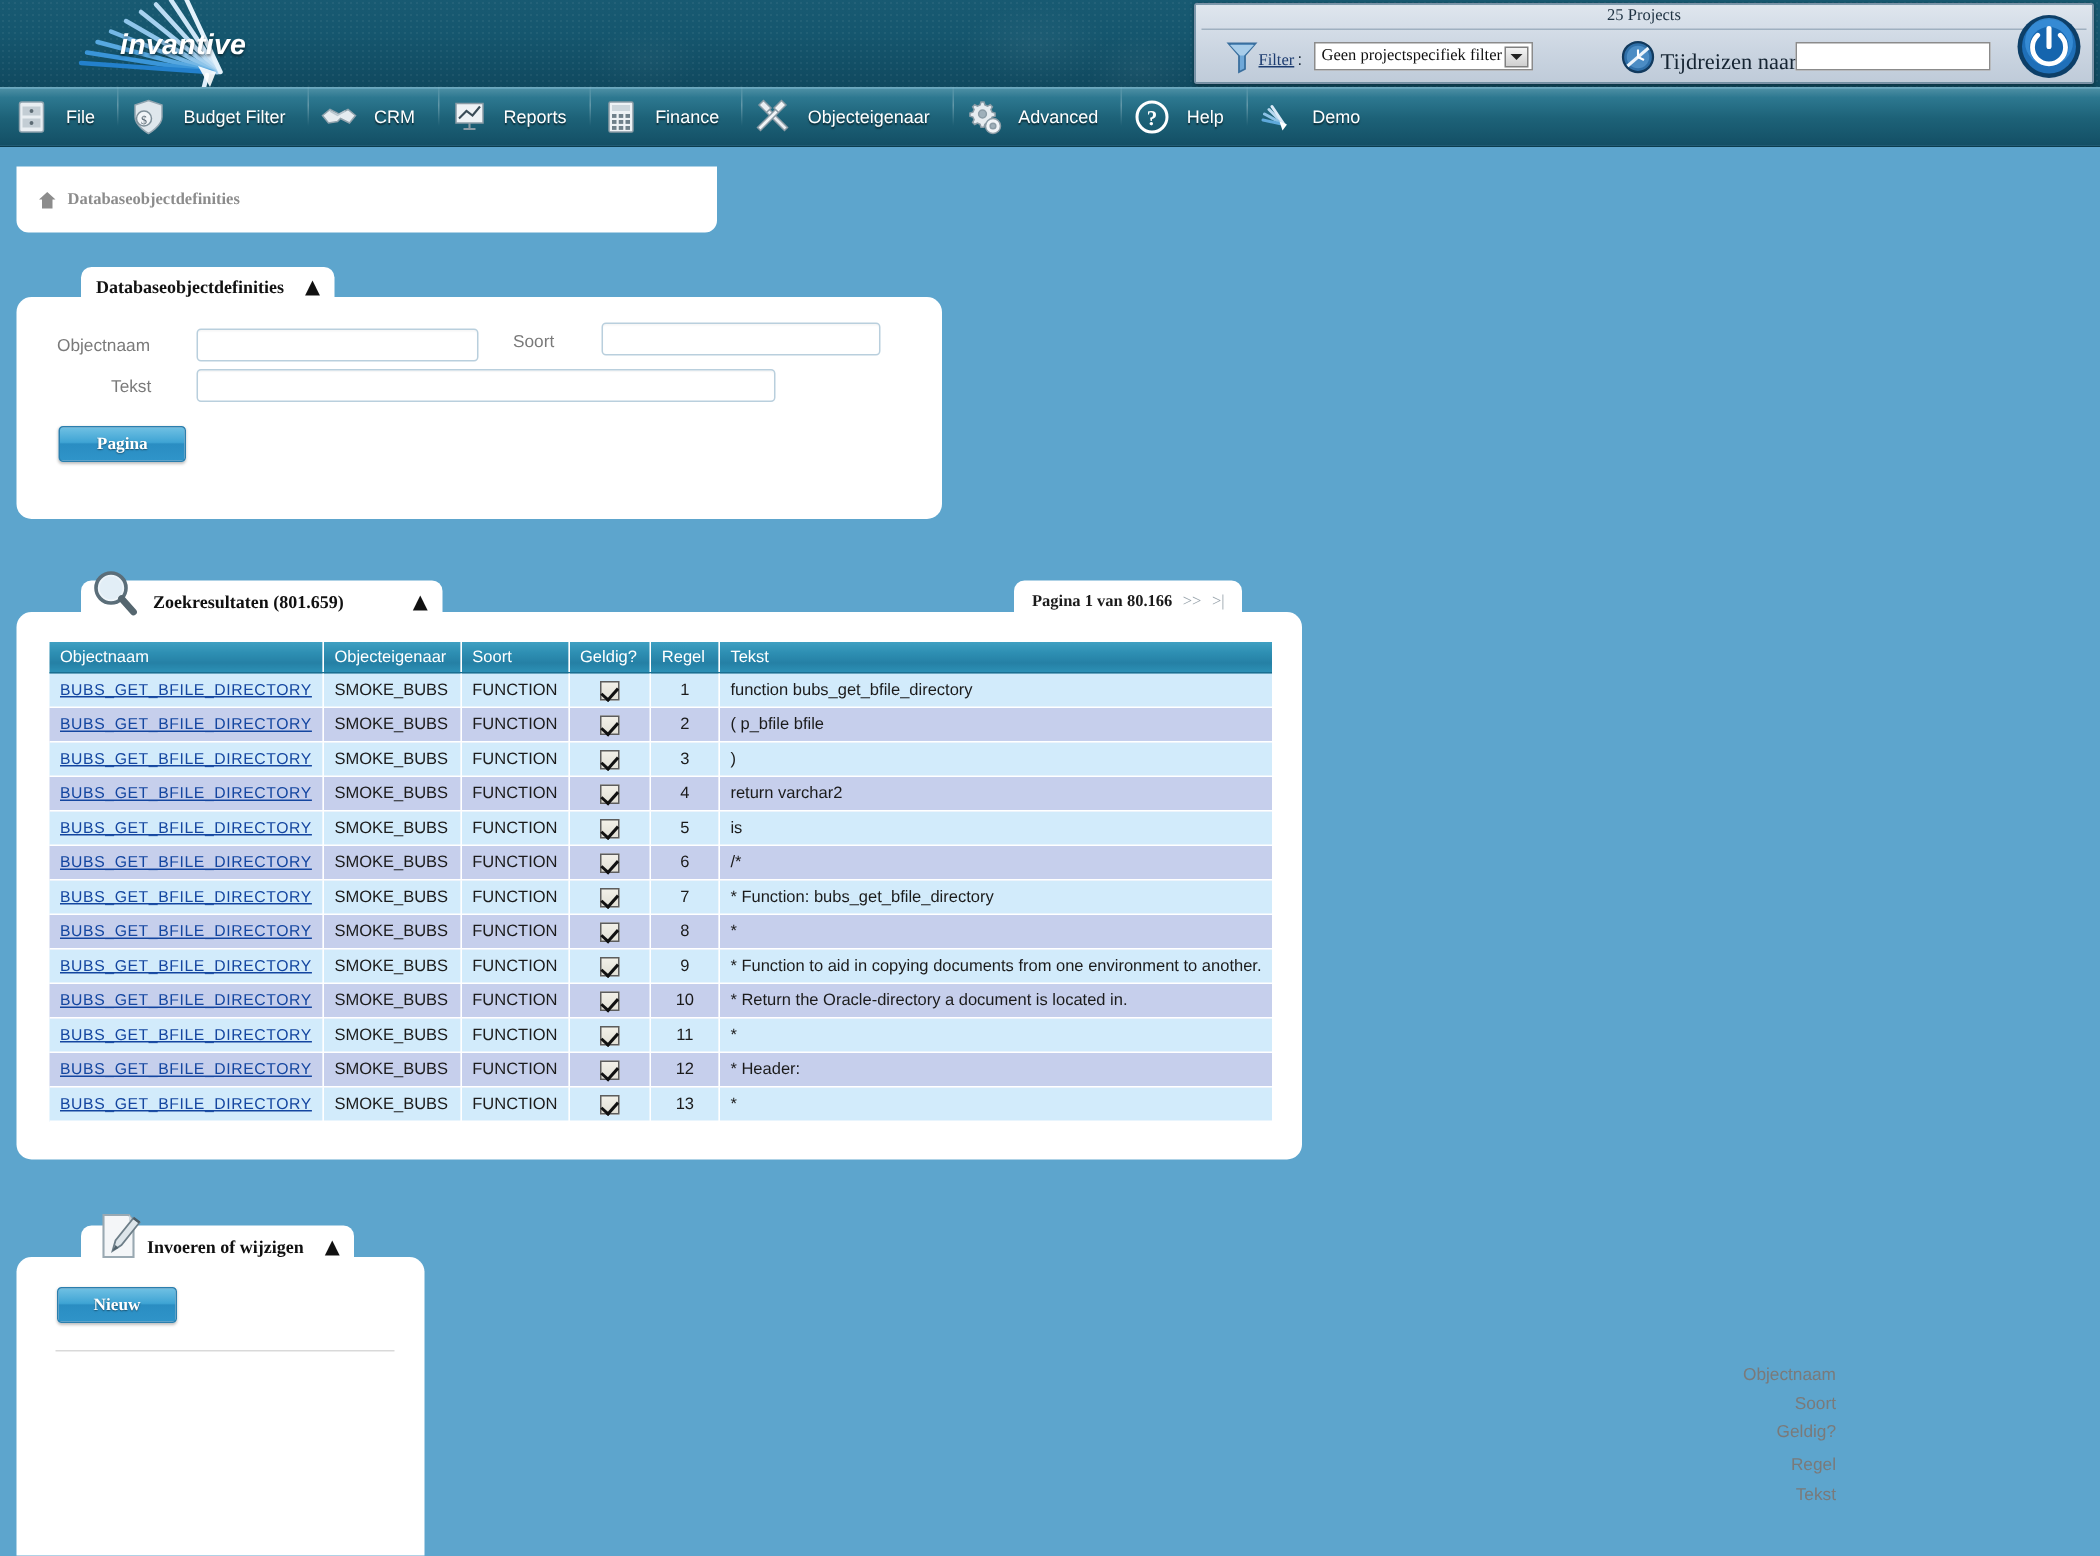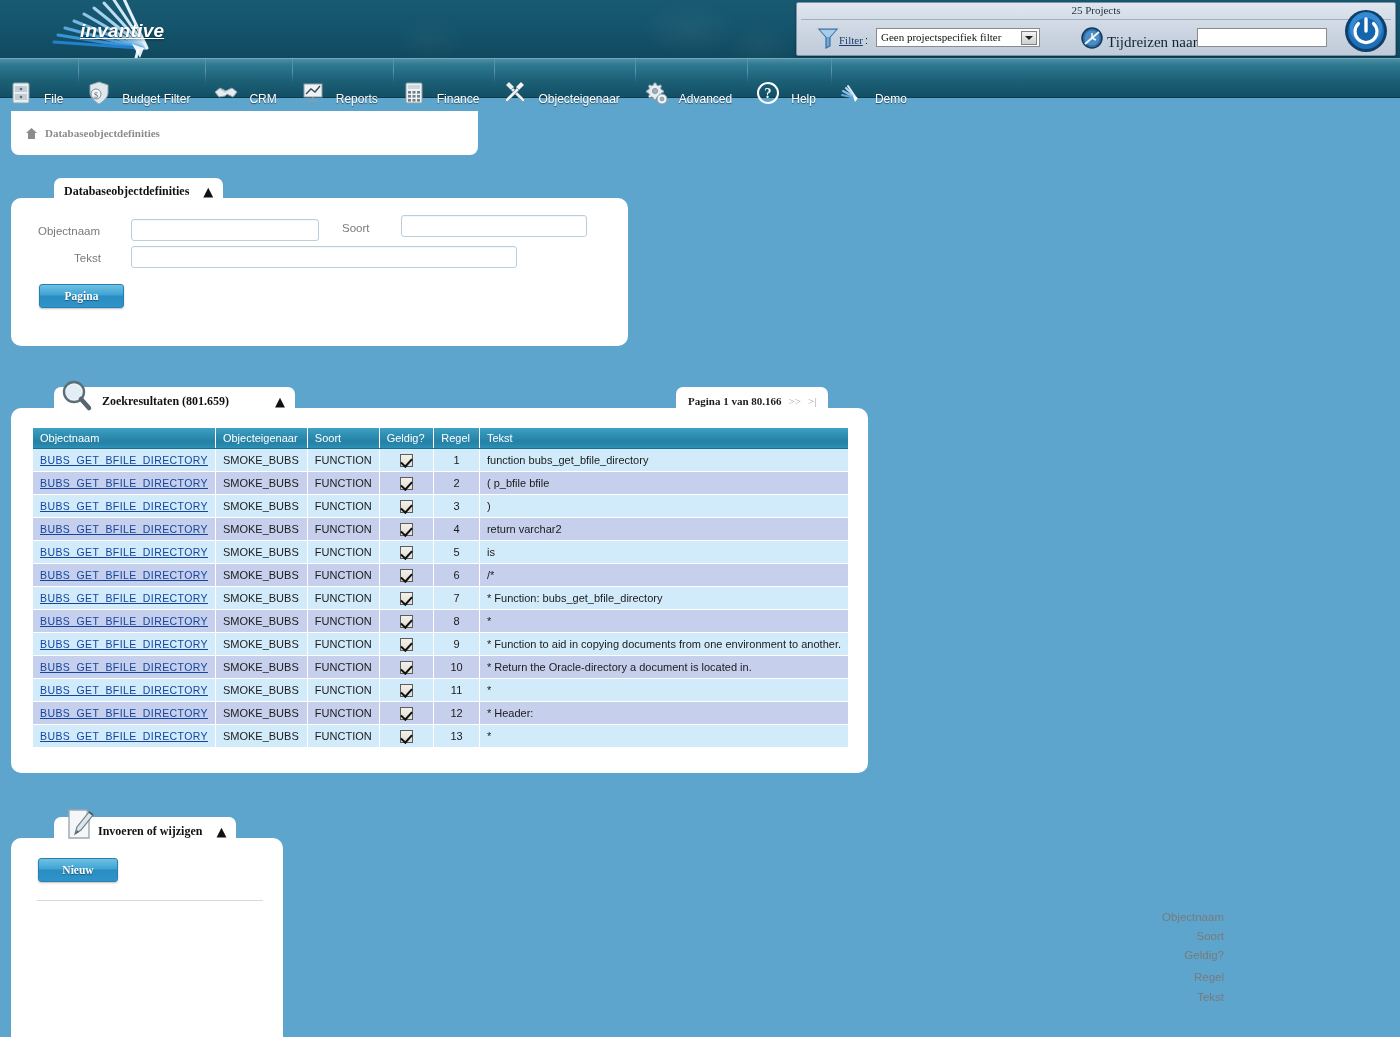--- a/index.html
+++ b/index.html
@@ -32,21 +32,20 @@
   .logo-wrap {
     position: absolute; left: 28px; top: -2px;
     width: 180px; height: 62px;
   }
   .logo-fan { position: absolute; left: 0; top: 0; }
   .logo-text {
     position: absolute; left: 52px; top: 22px;
     color: #ffffff; font-size: 19px; font-style: italic;
     font-weight: bold; letter-spacing: .2px;
     text-shadow: 0 1px 2px rgba(0,0,0,.5);
-    text-decoration: underline;
   }
 
   
   .filterpanel {
     position: absolute; left: 796px; top: 2px;
     width: 600px; height: 54px;
     background: linear-gradient(180deg,#dfe6ee 0%, #ccd6e2 55%, #bfcbd9 100%);
     border: 1px solid #7e93a8;
     border-radius: 2px;
     box-shadow: 0 1px 3px rgba(0,0,0,.35);
@@ -63,21 +62,21 @@
   .filter-row { position: absolute; left: 0; top: 19px; width: 598px; height: 34px; }
   .funnel-icon { position: absolute; left: 20px; top: 4px; }
   .filter-label {
     position: absolute; left: 42px; top: 12px;
     font-size: 11px; color: #1d3c70; text-decoration: underline; cursor: pointer;
     font-family: "Liberation Serif", serif;
   }
   .filter-colon { position: absolute; left: 68px; top: 12px; font-size: 11px; color: #1c2a38;}
   .filter-select {
     position: absolute; left: 79px; top: 6px;
-    width: 164px; height: 19px;
+    width: 146px; height: 19px;
     background: #ffffff;
     border: 1px solid #8b8b8b;
     font-size: 11px; color: #111;
     padding: 2px 22px 0 4px;
     font-family: "Liberation Serif", serif;
     white-space: nowrap; overflow: hidden;
   }
   .sel-arrow {
     position: absolute; right: 2px; top: 2px; width: 16px; height: 14px;
     background: linear-gradient(180deg,#f4f4f4,#cfcfcf);
@@ -108,21 +107,21 @@
   
   .menubar {
     position: absolute; left: 0; top: 58px;
     width: 1400px; height: 40px;
     background: linear-gradient(180deg, #4d8fa4 0%, #2d7890 16%, #1d6278 52%, #134f65 100%);
     border-top: 1px solid #6ea9bd;
     border-bottom: 1px solid #0b3c4e;
     display: flex; align-items: center;
   }
   .menu-item {
-    height: 56px; display: flex; align-items: flex-end;
+    height: 56px; display: flex; align-items: center;
     padding: 0 9px 0 8px; cursor: pointer; position: relative;
   }
   .menu-item + .menu-item::before {
     content: ""; position: absolute; left: 0; top: 6px;
     width: 1px; height: 28px;
     background: linear-gradient(180deg, rgba(255,255,255,0), rgba(255,255,255,.28), rgba(255,255,255,0));
   }
   .menu-ico { width: 26px; height: 26px; display: flex; align-items: center; justify-content: center; }
   .menu-lbl {
     color: #ffffff; font-size: 12px; margin-left: 10px; margin-right: 6px;

